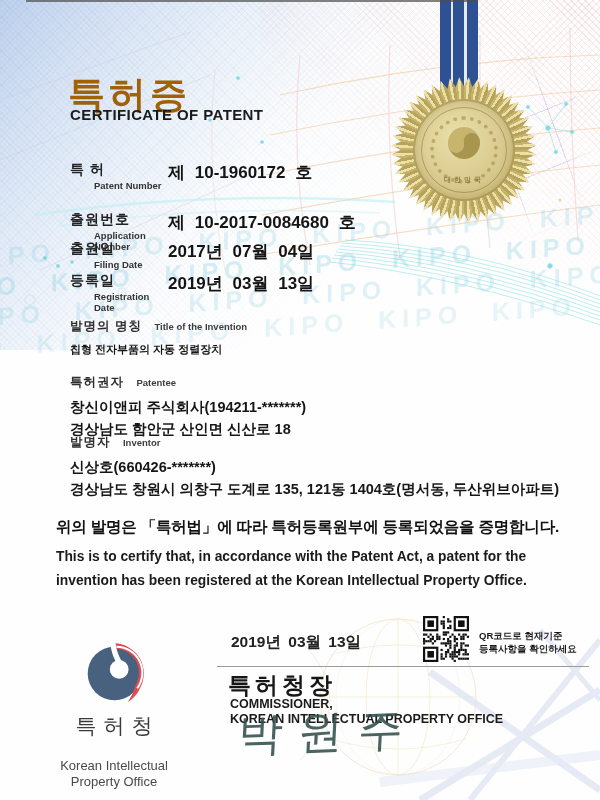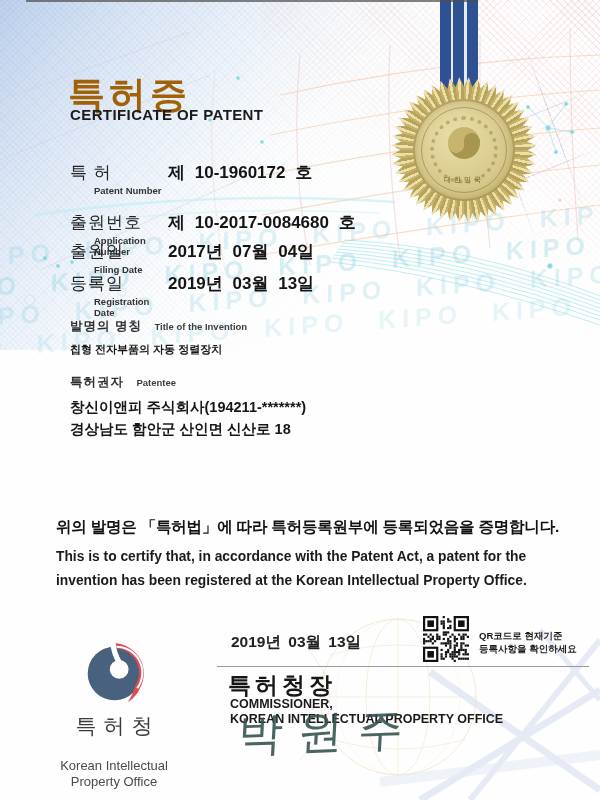--- a/index.html
+++ b/index.html
@@ -59,21 +59,21 @@
   .medal-text{position:absolute;left:0;right:0;bottom:16px;text-align:center;
     font-size:7px;letter-spacing:3px;color:rgba(128,106,44,.8);font-weight:bold;}
 
   
   .content{z-index:5;}
   .scan-edge{left:26px;top:0;width:452px;height:2px;background:#4d4d4d;opacity:.7;z-index:4;}
   .title-ko{left:68px;top:70px;font-size:37px;font-weight:700;letter-spacing:4px;color:#a16207;z-index:5;}
   .title-en{left:70px;top:106px;font-size:15px;font-weight:bold;letter-spacing:.4px;color:#1a1a1a;z-index:5;}
 
   .frow{position:absolute;left:70px;display:flex;z-index:5;}
-  .flab .k{font-size:17px;font-weight:normal;color:#222;letter-spacing:1px;}
+  .flab .k{font-size:14px;font-weight:bold;color:#222;letter-spacing:1px;}
   .flab .e{font-size:9.5px;font-weight:600;color:#333;margin-top:1px;margin-left:24px;}
   .flab{width:98px;}
   .fval{font-size:17px;font-weight:bold;color:#141414;word-spacing:5px;white-space:nowrap;}
 
   .sec{position:absolute;left:70px;z-index:5;}
   .sec-head .k{font-size:12.5px;font-weight:bold;color:#2e2e2e;letter-spacing:1px;}
   .sec-head .e{font-size:9.5px;font-weight:600;color:#3d3d3d;margin-left:8px;}
   .sec-line{font-size:14.5px;font-weight:bold;color:#161616;margin-top:3px;white-space:nowrap;}
   .sec-line.first{margin-top:7px;}
 
@@ -249,20 +249,28 @@
 
   <div class="sec" style="top:372px">
     <div class="sec-head">
       <span class="k">특허권자</span>
       <span class="e">Patentee</span>
     </div>
     <div class="sec-line first">창신이앤피 주식회사(194211-*******)</div>
     <div class="sec-line">경상남도 함안군 산인면 신산로 18</div>
   </div>
 
+  <div class="sec" style="top:432px">
+    <div class="sec-head">
+      <span class="k">발명자</span>
+      <span class="e">Inventor</span>
+    </div>
+    <div class="sec-line first">신상호(660426-*******)</div>
+    <div class="sec-line">경상남도 창원시 의창구 도계로 135, 121동 1404호(명서동, 두산위브아파트)</div>
+  </div>
 
   <div class="stmt">
     <div class="ko">위의 발명은 「특허법」에 따라 특허등록원부에 등록되었음을 증명합니다.</div>
     <div class="en">This is to certify that, in accordance with the Patent Act, a patent for the invention has been registered at the Korean Intellectual Property Office.</div>
   </div>
 
   <div class="abs issue-date">2019년 03월 13일</div>
   <svg id="qr" class="abs qr" width="46" height="46" viewBox="0 0 47 47">
       <rect width="47" height="47" fill="#fff"></rect>
       <rect x="0" y="0" width="15.666666666666668" height="15.666666666666668" fill="#111"></rect>

